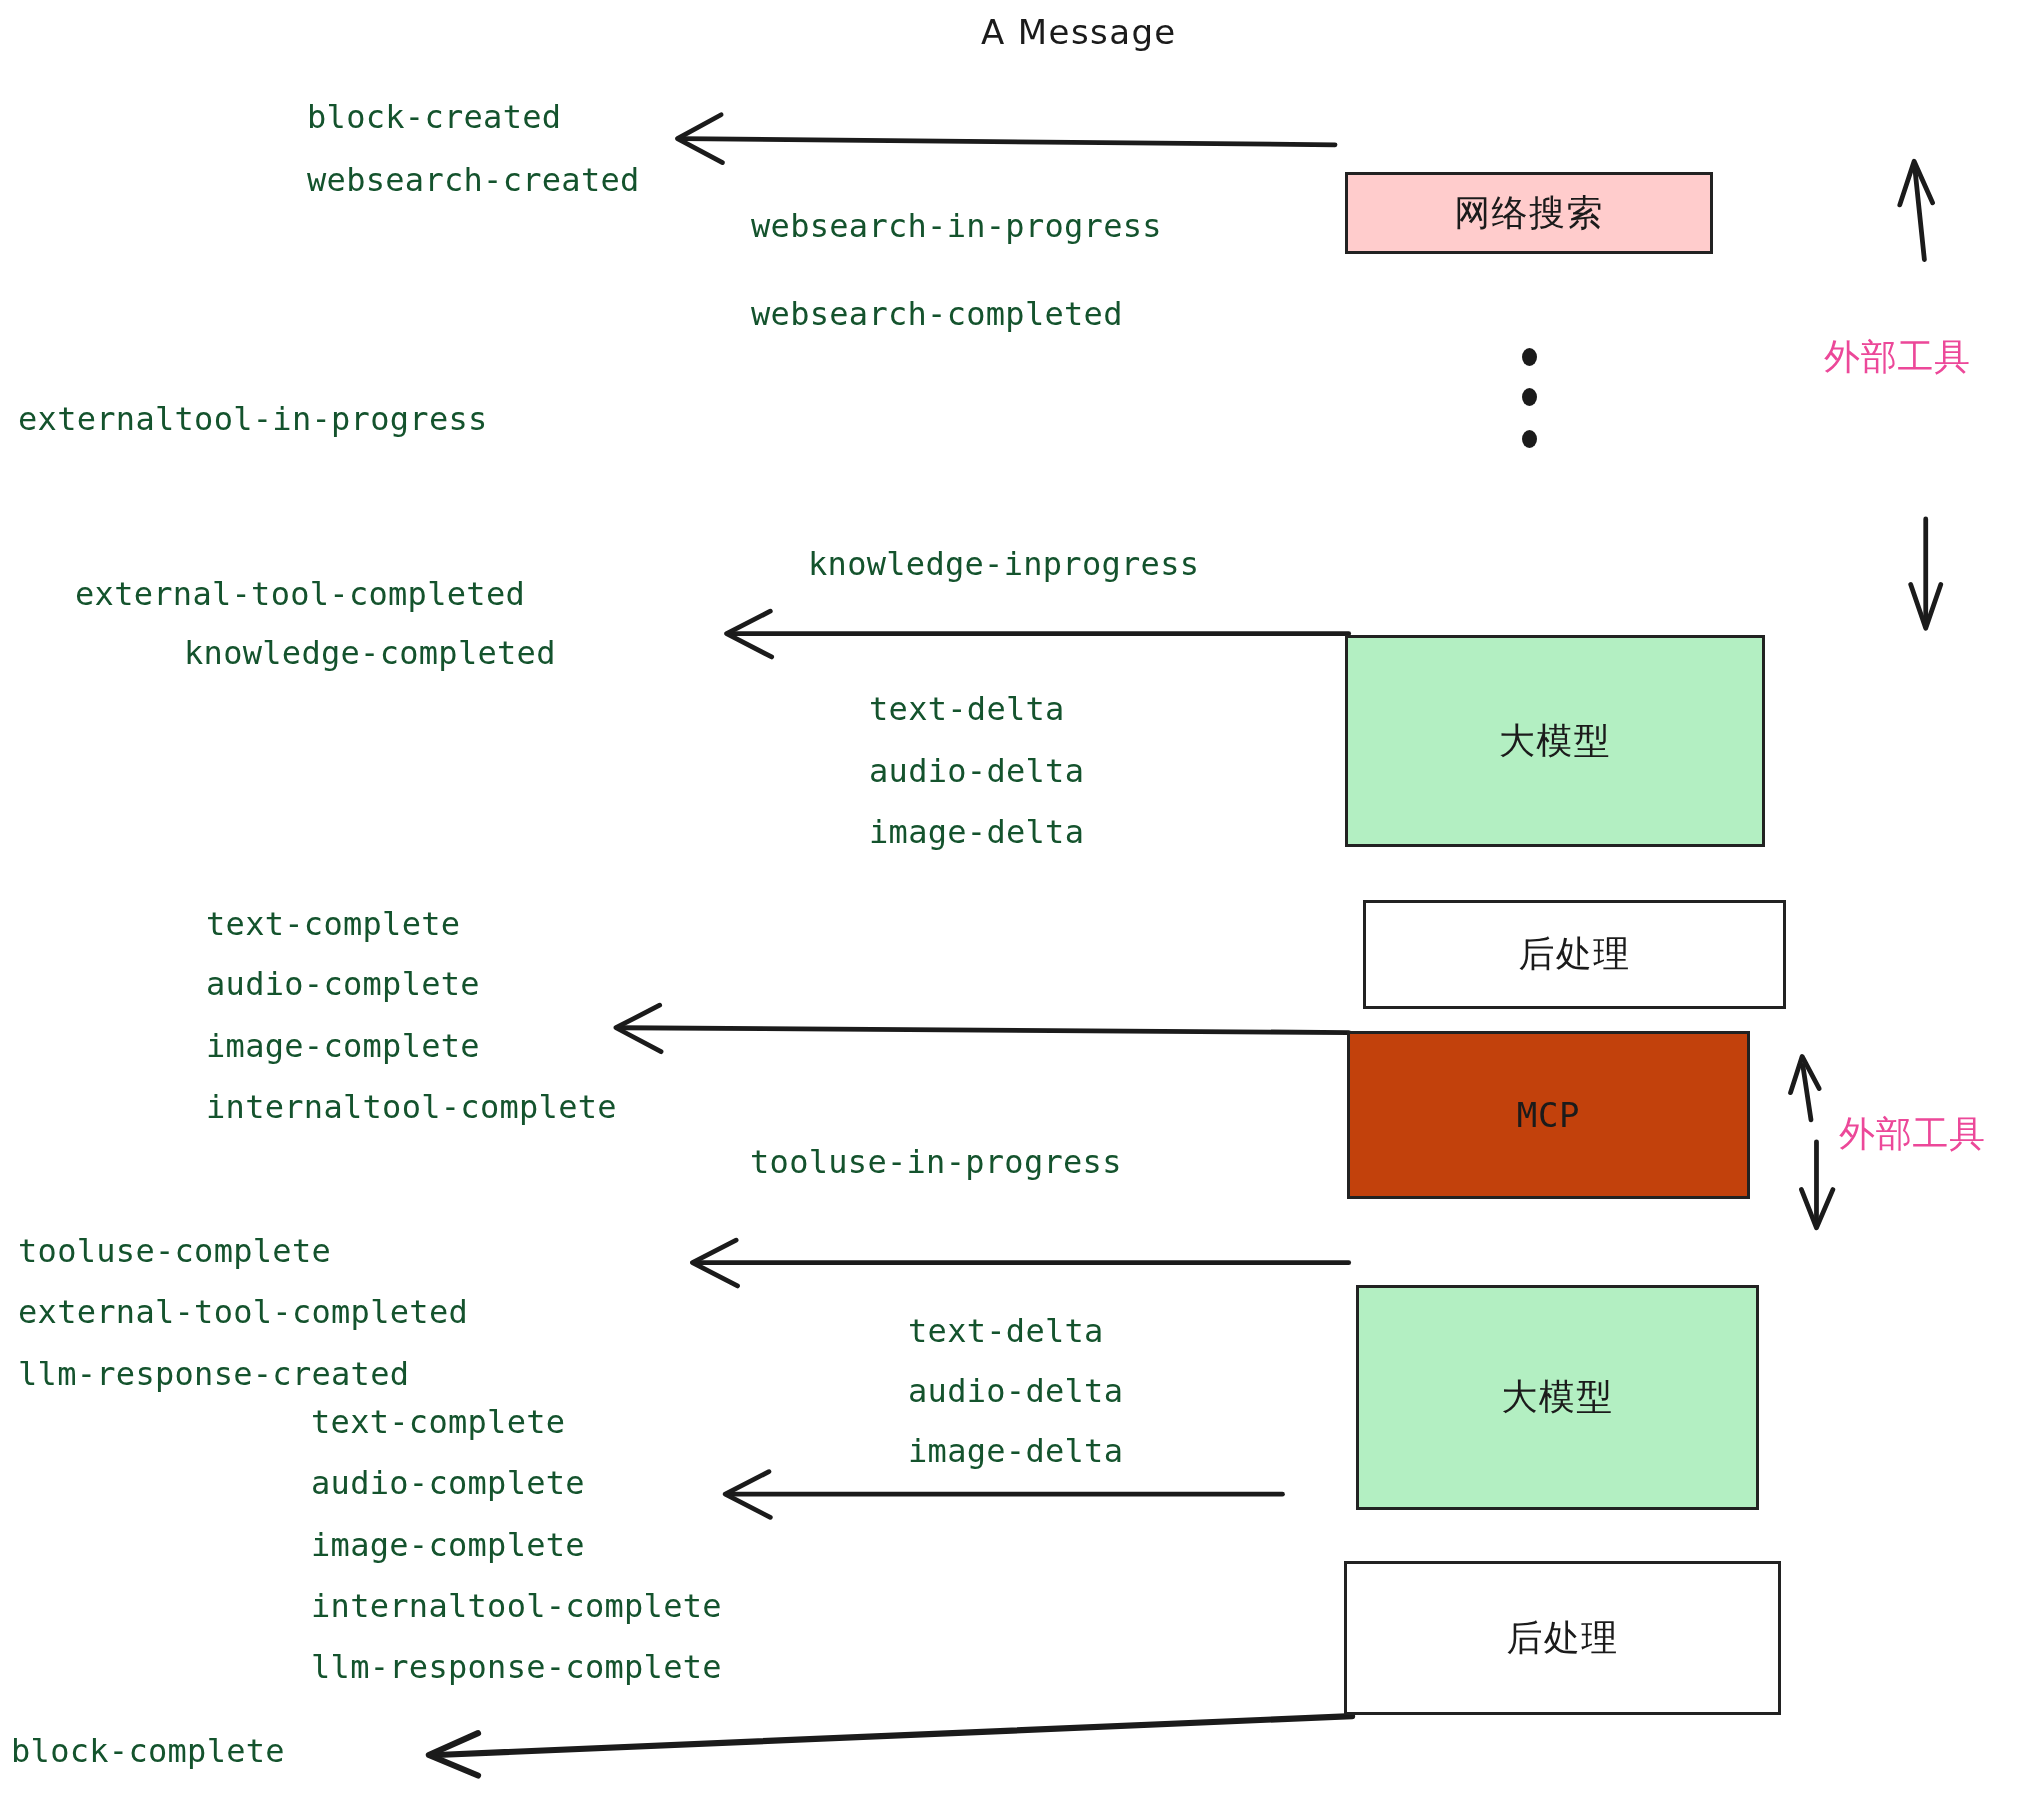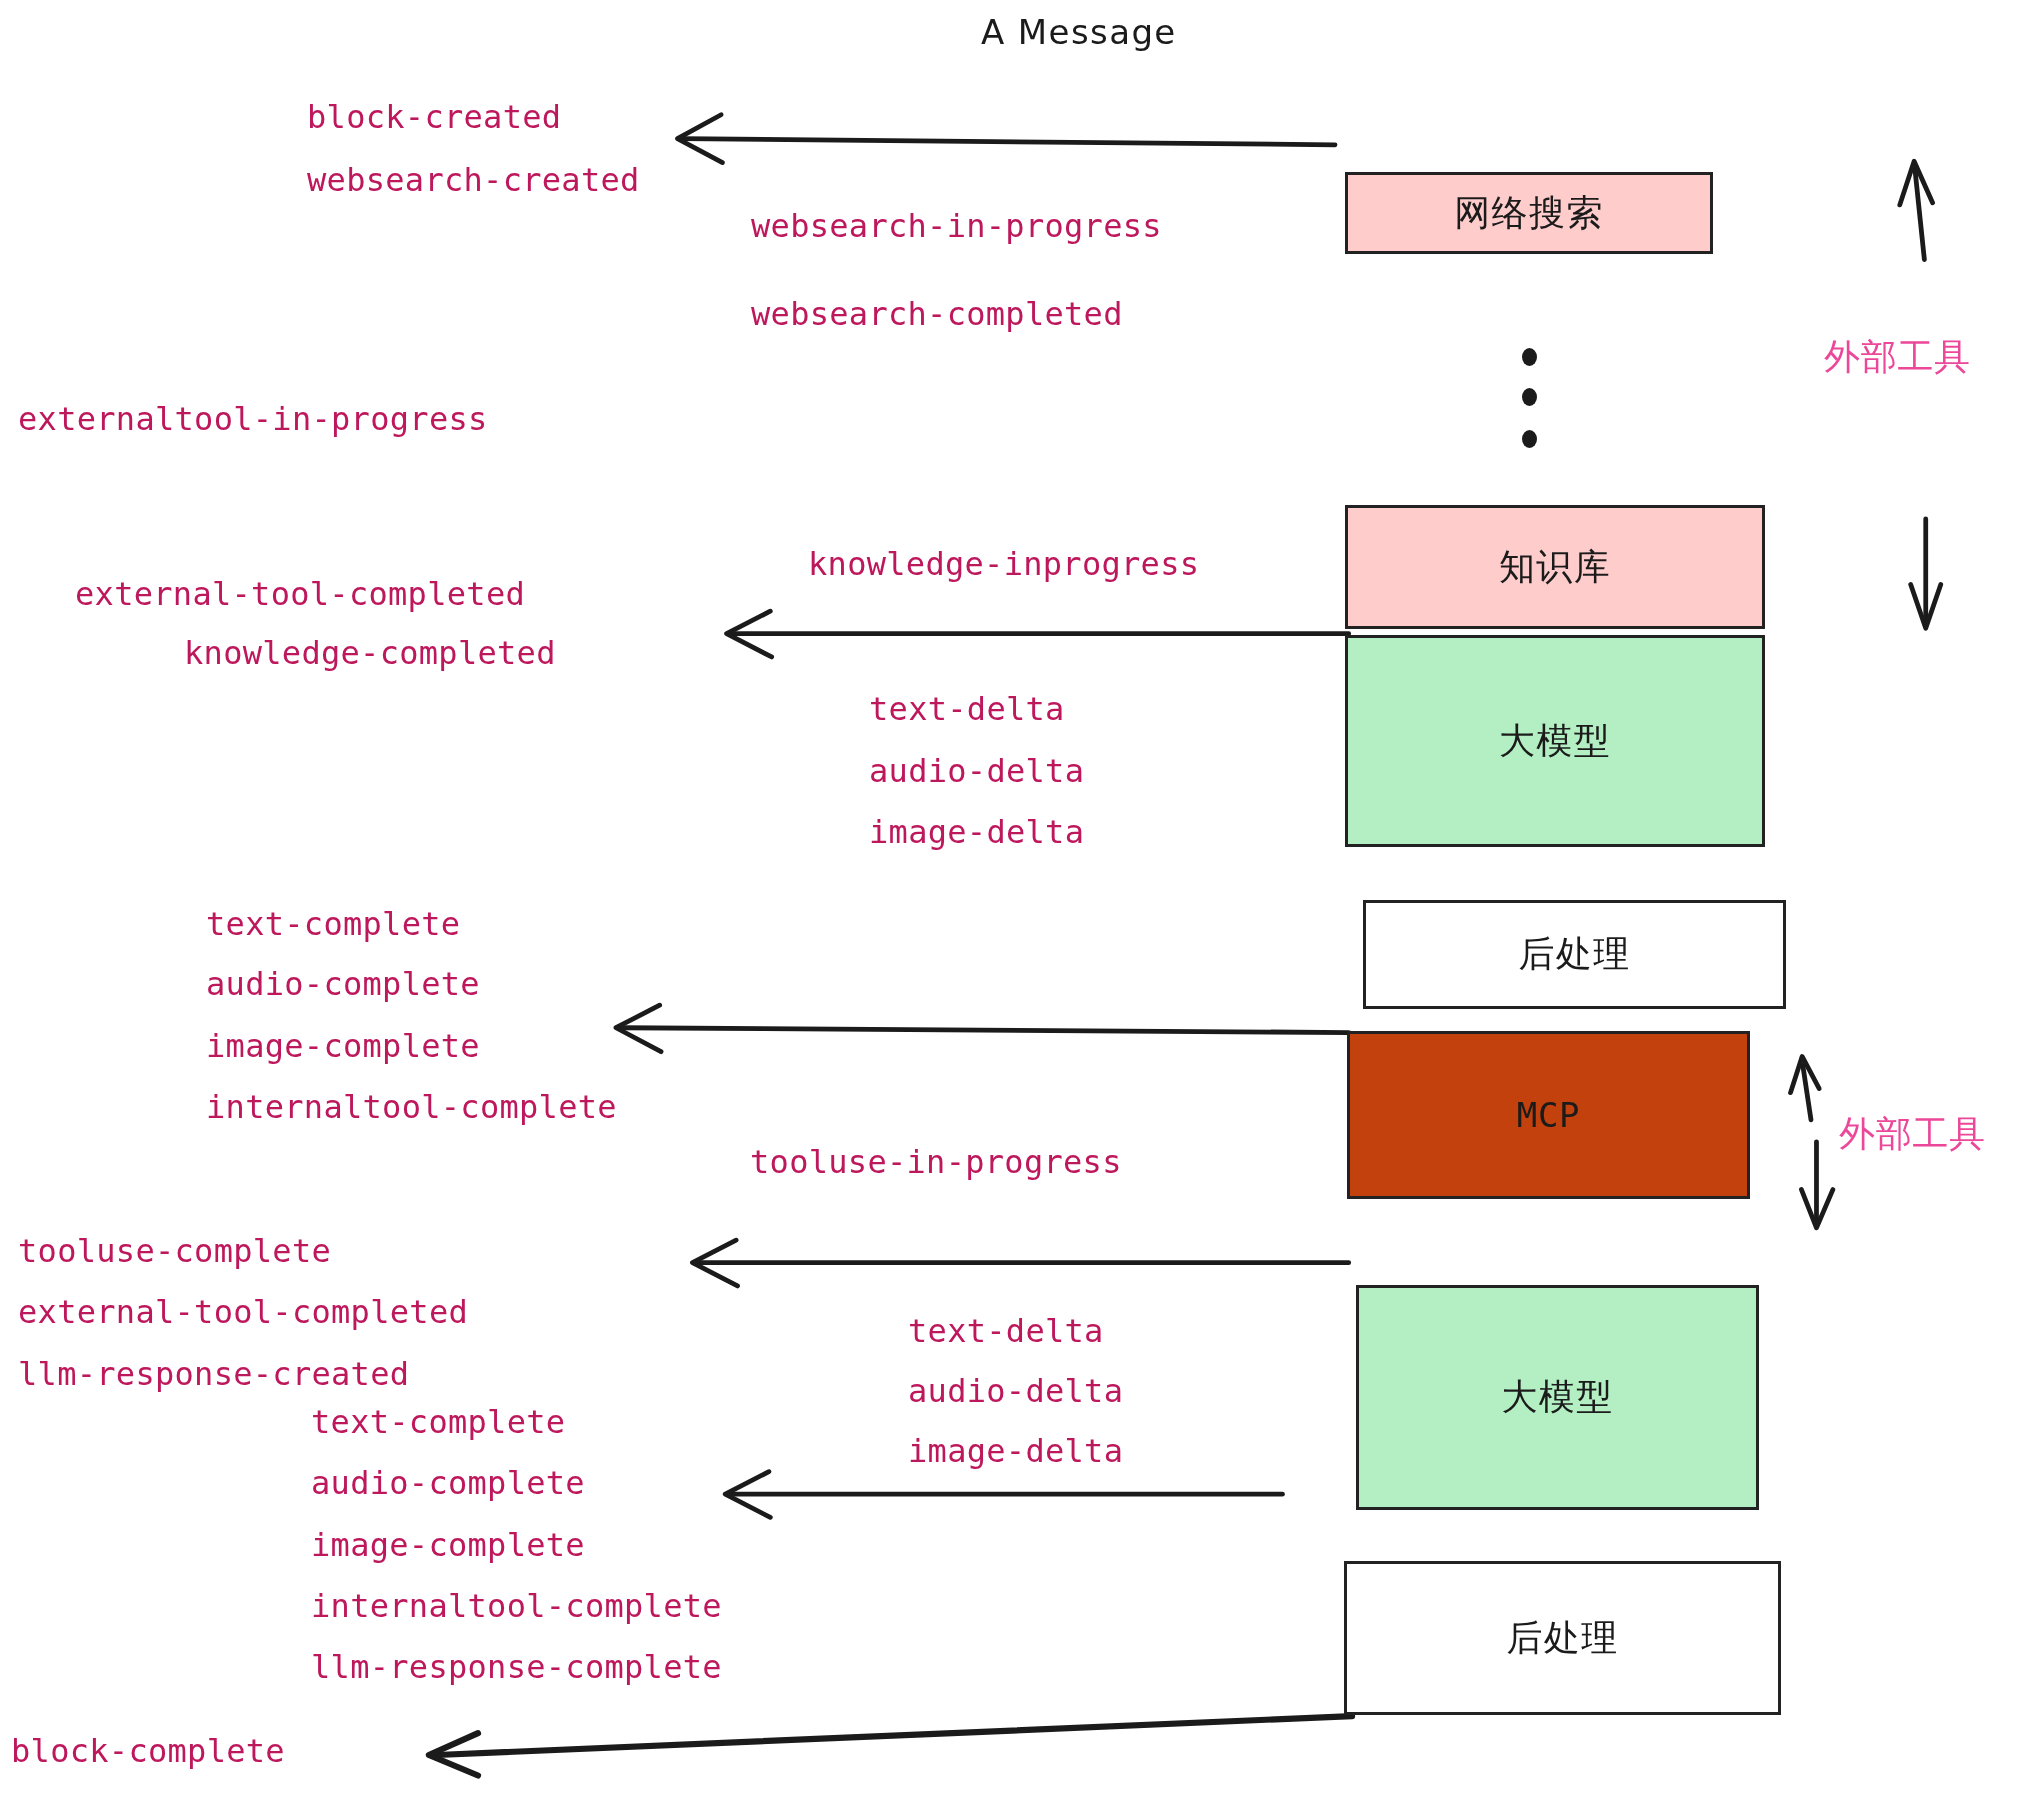--- a/index.html
+++ b/index.html
@@ -12,21 +12,21 @@
   }
   #stage{position:absolute;inset:0;text-align:center;}
 
   
   .lbl{
     position:absolute;
     font-family:"DejaVu Sans Mono","Liberation Mono",monospace;
     font-size:32px;
     line-height:1;
     letter-spacing:0.3px;
-    color:#be185d;
+    color:#14532d;
     white-space:nowrap;
   }
   .title{
     position:absolute;
     font-family:"DejaVu Sans","Liberation Sans",sans-serif;
     font-size:34px;
     letter-spacing:1.4px;
     color:#1b1b1b;
     white-space:nowrap;
   }
@@ -131,23 +131,20 @@
   </svg>
 
   <div class="box" style="left:1345px;top:172px;width:368px;height:82px;background:#ffcccc;">
     <span class="cjk">网络搜索</span>
   </div>
 
   <div class="dot" style="left:1522px;top:348px;"></div>
   <div class="dot" style="left:1522px;top:388px;"></div>
   <div class="dot" style="left:1522px;top:430px;"></div>
 
-  <div class="box" style="left:1345px;top:505px;width:420px;height:124px;background:#ffcccc;">
-    <span class="cjk">知识库</span>
-  </div>
 
   <div class="box" style="left:1345px;top:635px;width:420px;height:212px;background:#b3efc2;">
     <span class="cjk">大模型</span>
   </div>
 
   <div class="box" style="left:1363px;top:900px;width:423px;height:109px;background:#ffffff;">
     <span class="cjk">后处理</span>
   </div>
 
   <div class="box" style="left:1347px;top:1031px;width:403px;height:168px;background:#c2410c;">

